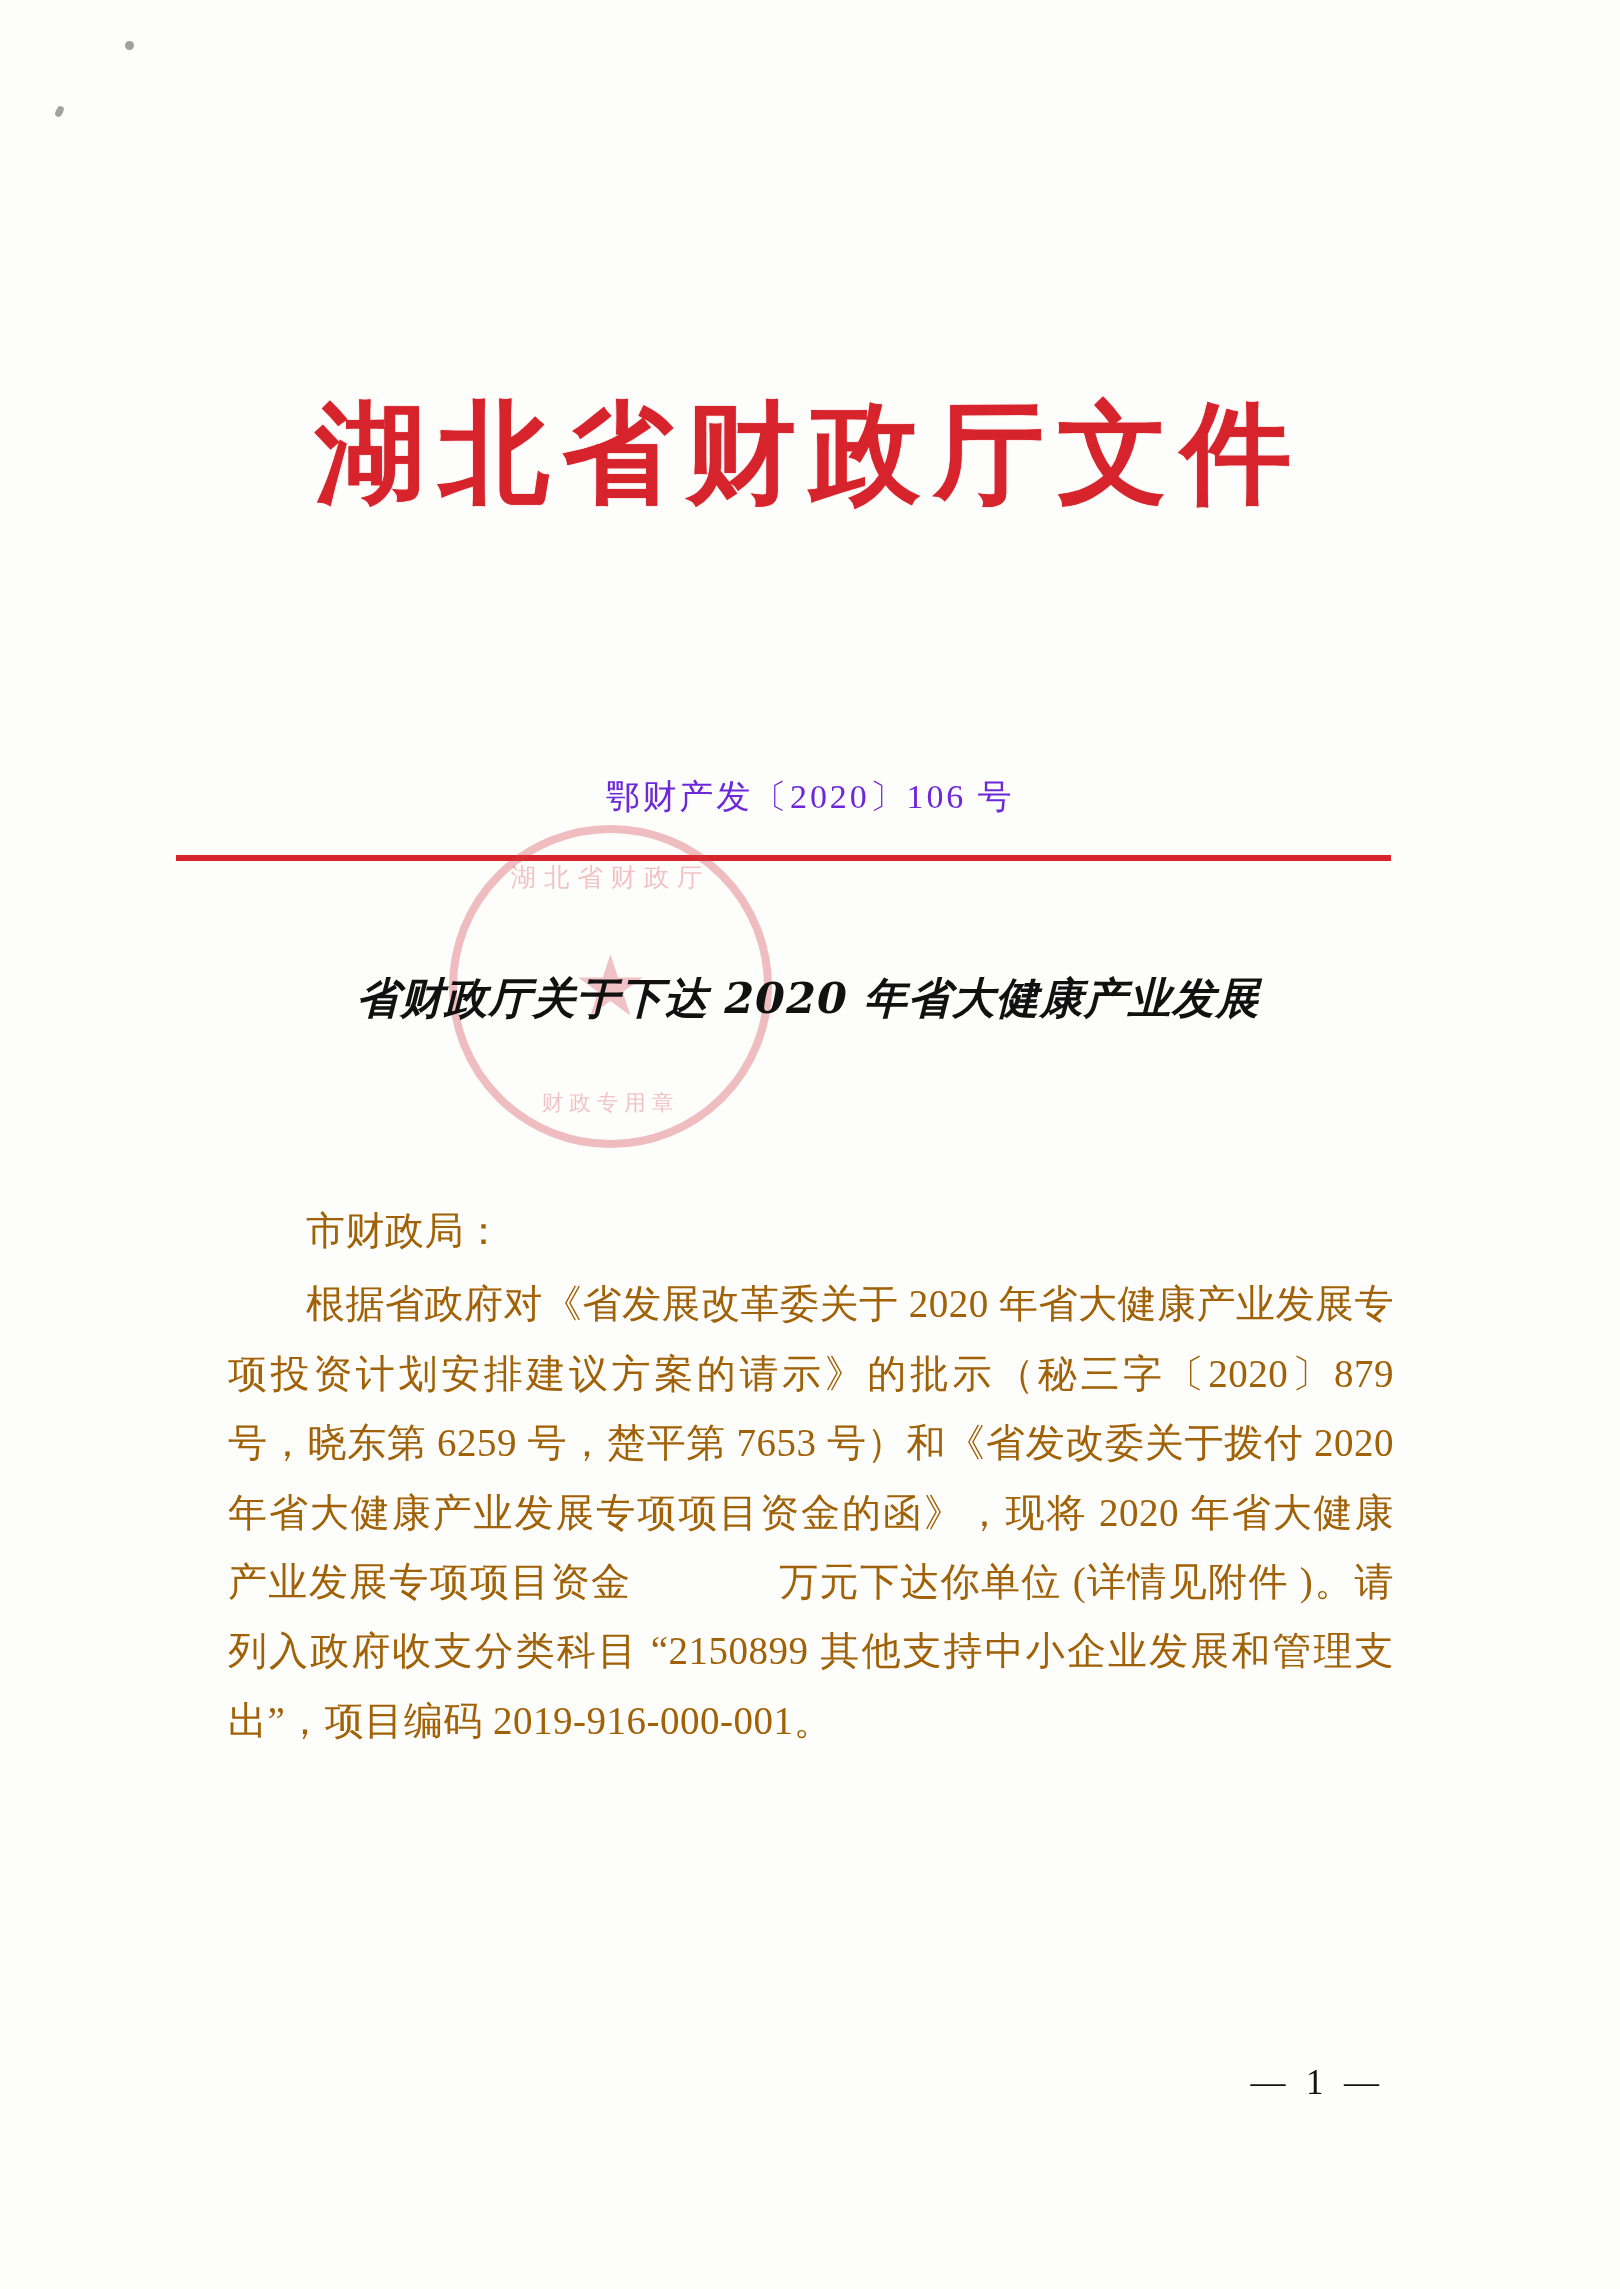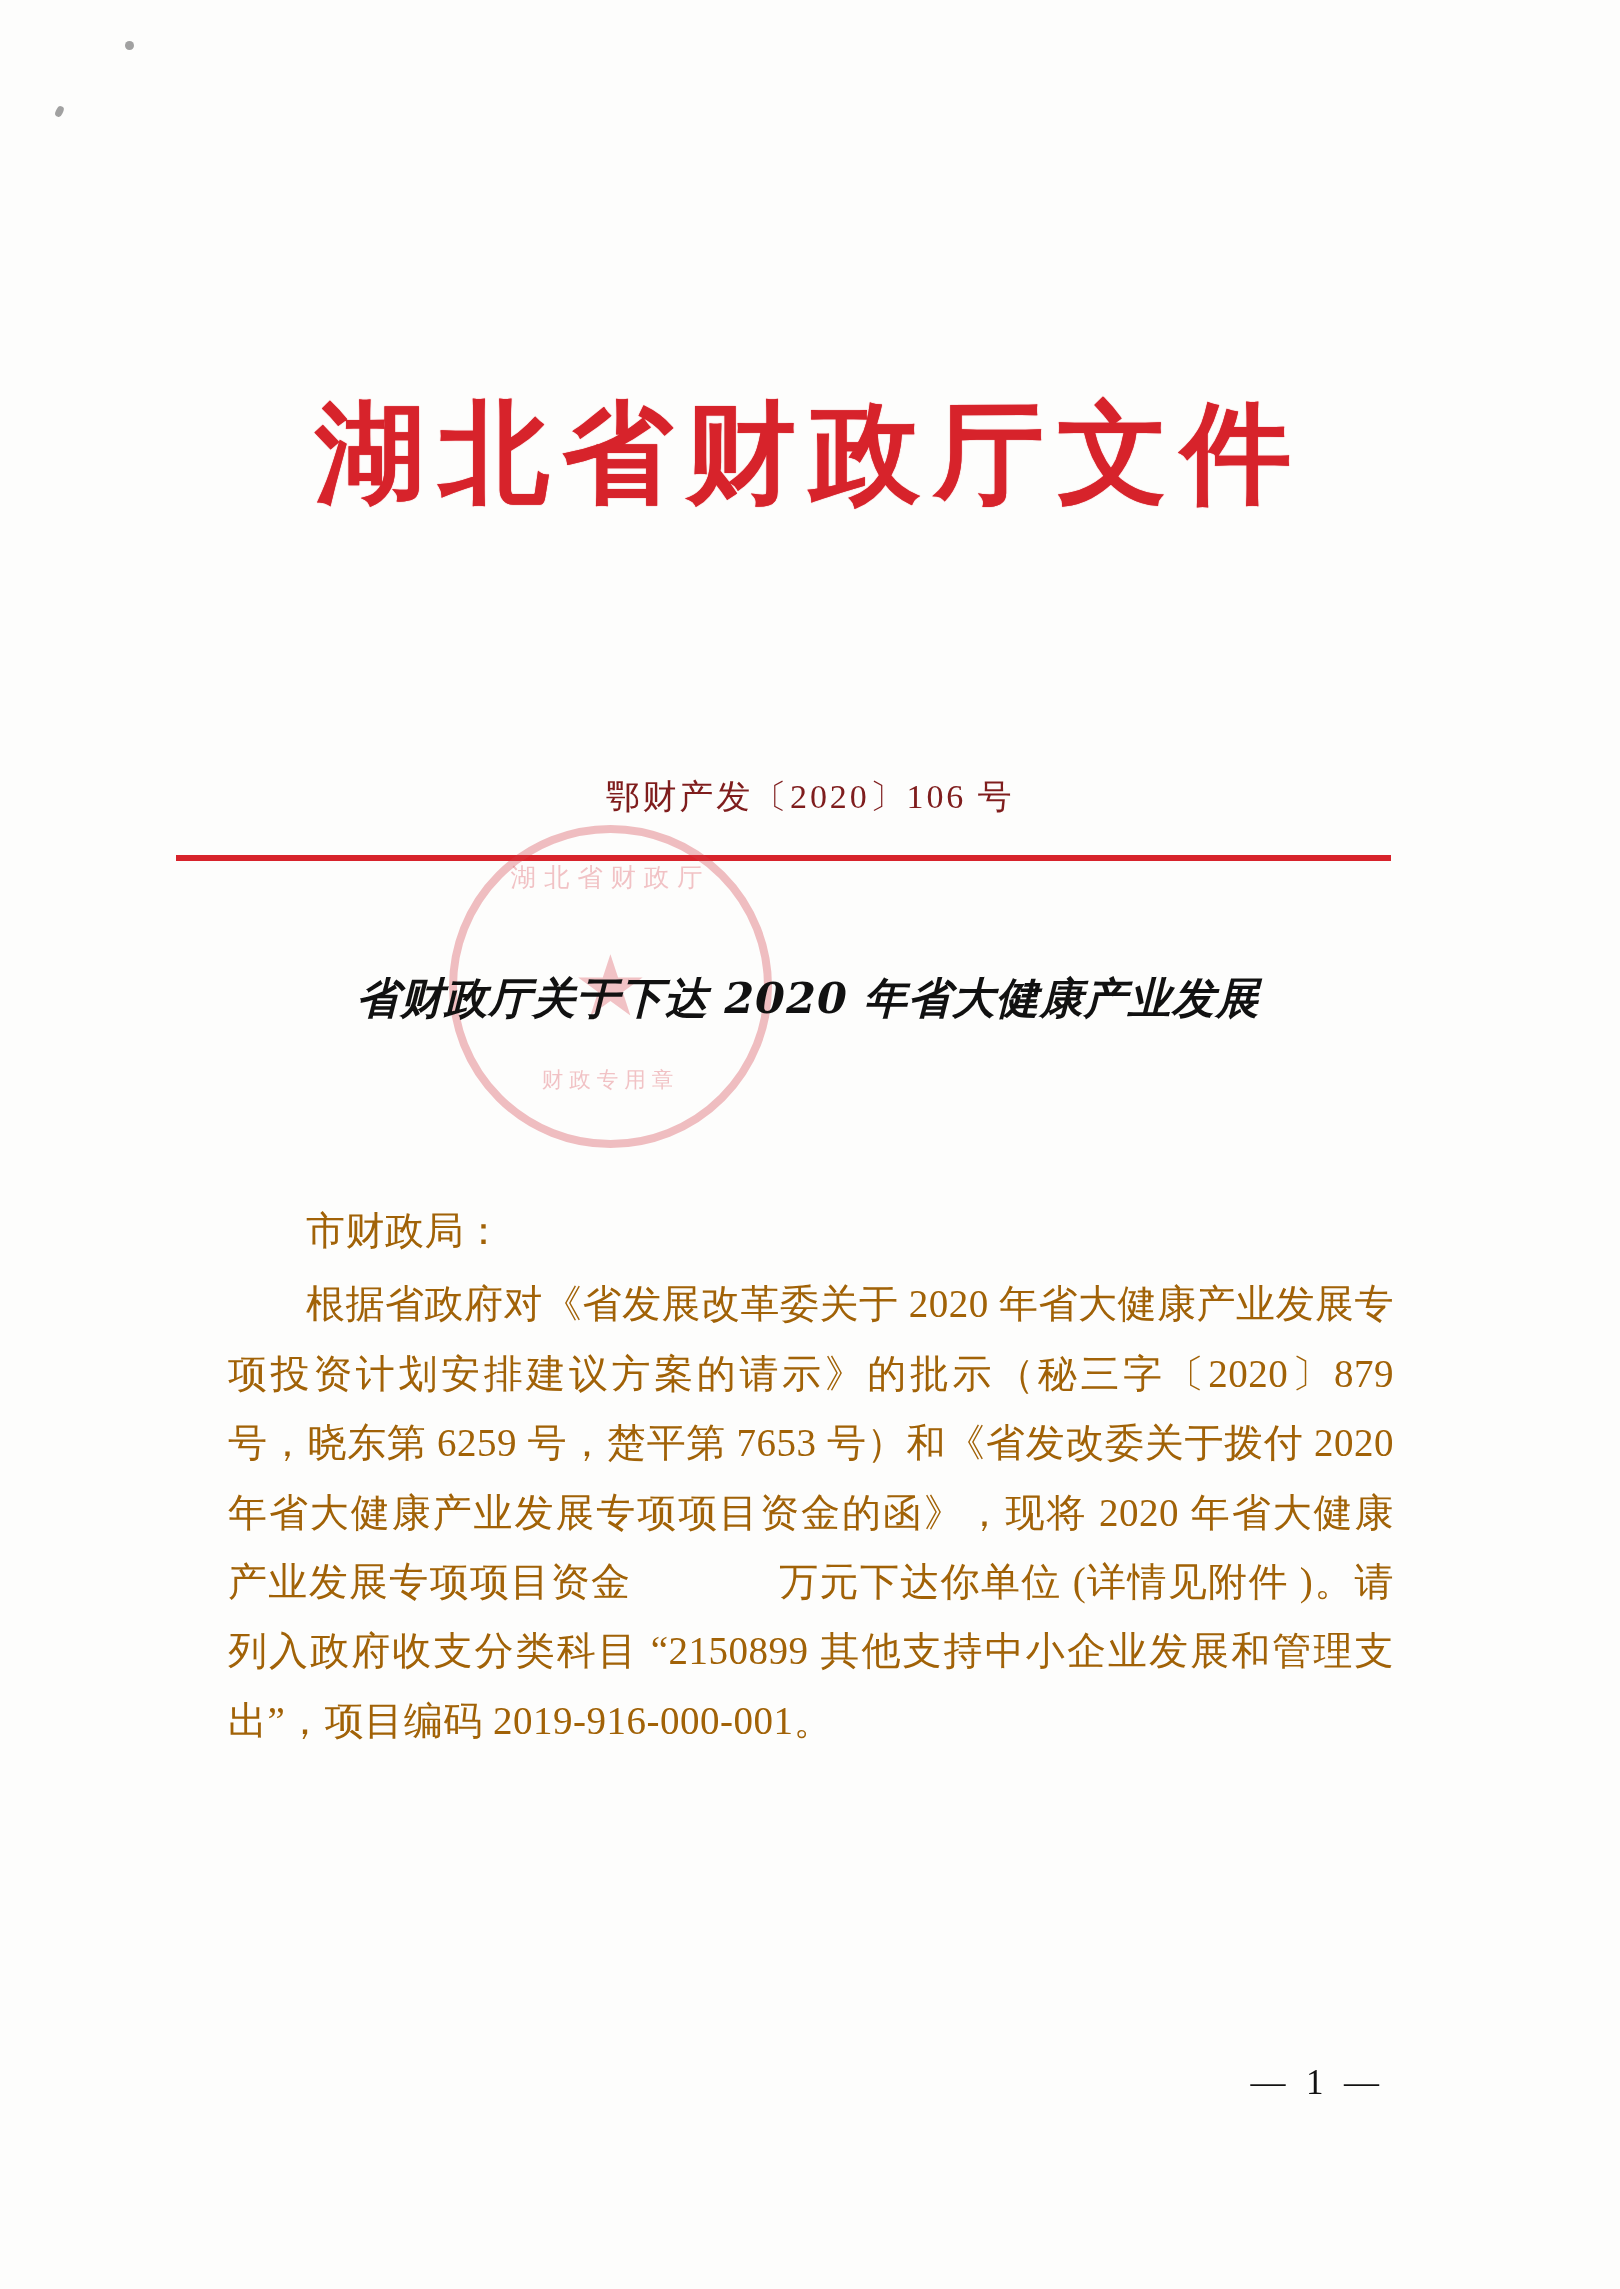--- a/index.html
+++ b/index.html
@@ -43,21 +43,21 @@
   }
 
   .doc-number {
     position: absolute;
     left: 0;
     right: 0;
     top: 774px;
     text-align: center;
     font-size: 34px;
     letter-spacing: 2.9px;
-    color: #7f1d1d;
+    color: #6d28d9;
     font-family: "Liberation Serif", serif;
   }
 
   .red-rule {
     position: absolute;
     left: 176px;
     width: 1215px;
     top: 855px;
     height: 5.9px;
     background: #d7232b;
@@ -85,21 +85,21 @@
   }
   .seal-txt {
     position: absolute;
     left: 0; right: 0;
     top: 27.4px;
     text-align: center;
     color: rgba(214, 60, 70, 0.30);
     font-size: 25.5px;
     letter-spacing: 7.8px;
   }
-  .seal-txt.bottom { top: auto; bottom: 46px; font-size: 21.6px; letter-spacing: 5.9px;}
+  .seal-txt.bottom { top: auto; bottom: 23px; font-size: 21.6px; letter-spacing: 5.9px;}
 
   .doc-title {
     position: absolute;
     left: 225px;
     width: 1166px;
     top: 965px;
     text-align: center;
     font-family: "DejaVu Serif", "Liberation Serif", serif;
     font-weight: 700;
     font-size: 43px;

